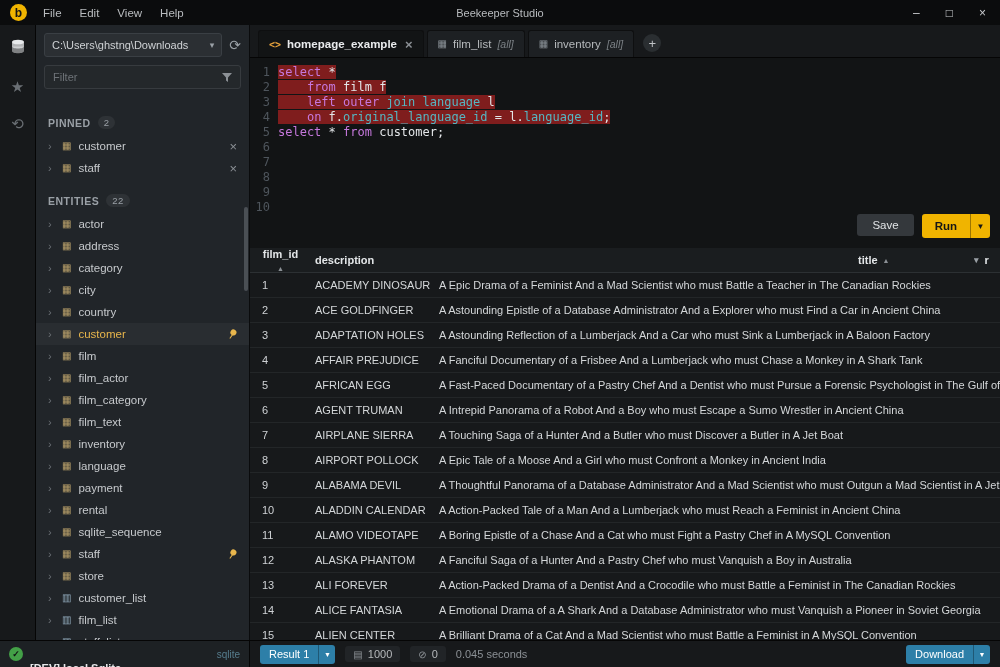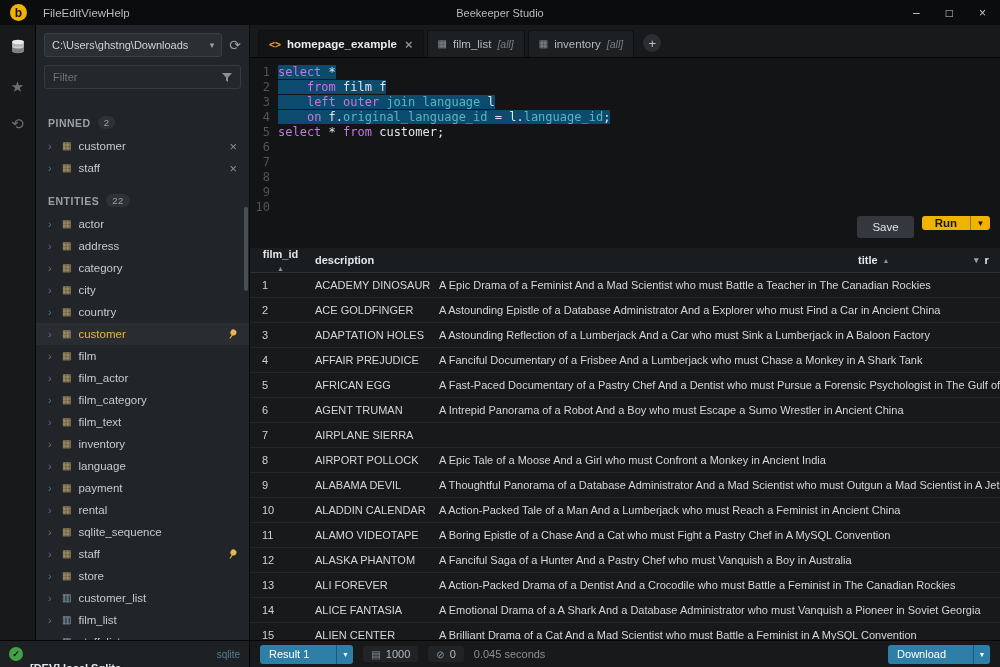--- a/index.html
+++ b/index.html
@@ -3,21 +3,21 @@
 <meta charset="utf-8">
 <style>
   * { box-sizing: border-box; }
   html,body { margin:0; padding:0; width:1000px; height:667px; overflow:hidden;
     background:#121415; color:#d4d7d9; font-family:"Liberation Sans", sans-serif; font-size:12px; }
 
   
   .titlebar { height:25px; background:#0b0c0d; display:flex; align-items:center; padding:0 10px; gap:16px; position:relative; }
   .logo { width:17px; height:17px; border-radius:50%; background:#f0b400; color:#141414; font-weight:bold;
     display:flex; align-items:center; justify-content:center; font-size:12px; flex:0 0 auto; }
-  .menus { display:flex; z-index:2;text-align:right; }
+  .menus { display:flex; gap:18px; z-index:2;text-align:right; }
   .menu-item { color:#b9bcbf; font-size:11.5px; cursor:default; }
   .titlebar-title { position:absolute; left:0; right:0; text-align:center; color:#b9bcbf; font-size:11px; pointer-events:none; }
   .win-controls { margin-left:auto; display:flex; gap:26px; color:#c8cbce; font-size:12px; z-index:2; padding-right:4px; }
   .win-controls span { cursor:default; }
 
   
   .app { display:flex; height:615px; }
 
   .rail { width:36px; background:#17191b; border-right:1px solid #050505; display:flex; flex-direction:column; align-items:center; padding-top:14px; gap:22px; }
   .rail-icon { color:#6a6f74; font-size:15px; line-height:1; }
@@ -67,28 +67,28 @@
   .table-icon-t { color:#8b9298; font-size:10px; line-height:1; }
   .tab-suffix { color:#7b8085; font-style:italic; font-weight:normal; font-size:10.5px; }
   .tab-close { margin-left:2px; }
   .add-tab { width:18px; height:18px; border-radius:50%; background:#2a2e31; color:#c0c3c6; display:flex;
     align-items:center; justify-content:center; margin:0 0 5px 6px; font-size:13px; flex:0 0 auto; }
 
   .editor { height:190px; position:relative; display:flex; padding-top:7px; background:#121415; }
   .gutter { width:28px; text-align:right; color:#4e555c; font-family:"DejaVu Sans Mono",monospace; font-size:12px; line-height:15px; padding-right:8px; }
   .code { flex:1; font-family:"DejaVu Sans Mono",monospace; font-size:12px; line-height:15px; color:#e3e6e8; white-space:pre; overflow:hidden; }
   .code-line { min-height:15px; }
-  .sel { background:#0c4a6e; }
+  .sel { background:#7f1d1d; }
   .tok-kw { color:#c678dd; }
   .tok-cy { color:#56b6c2; }
   .tok-tx { color:#e3e6e8; }
 
   .editor-actions { position:absolute; right:10px; bottom:10px; display:flex; gap:8px; }
   .btn-save { background:#34383c; color:#e0e3e5; border-radius:3px; height:22px; padding:0 15px; font-size:11.5px; display:flex; align-items:center; }
-  .btn-run { display:flex; height:14px; border-radius:3px; overflow:hidden; background:#f0b400; color:#161616; font-weight:bold; font-size:11.5px; }
+  .btn-run { display:flex; height:24px; border-radius:3px; overflow:hidden; background:#f0b400; color:#161616; font-weight:bold; font-size:11.5px; }
   .run-main { padding:0 13px; display:flex; align-items:center; }
   .run-caret { width:20px; display:flex; align-items:center; justify-content:center; border-left:1px solid rgba(0,0,0,.35); font-size:8px; }
 
   .table-header { height:25px; display:flex; align-items:center; background:#1a1d1f; border-bottom:1px solid #2c3033;
     font-size:11px; font-weight:bold; color:#e3e6e8; }
   .th { padding:0 8px; display:flex; align-items:center; gap:5px; height:100%; }
   .th.c0 { width:57px; padding-left:12px;flex-direction:column; }
   .th.c1 { width:124px; }
   .th.c2 { flex:1; }
   .sort-arrow { color:#8b9095; font-size:7px; }
@@ -105,21 +105,21 @@
   
   .statusbar { height:27px; display:flex; background:#17191b; border-top:1px solid #050505; }
   .conn-segment { width:250px; flex:0 0 auto; background:#1d2124; border-right:1px solid #050505;
     display:flex; align-items:center; padding:0 9px; gap:7px; }
   .check-circle { width:14px; height:14px; border-radius:50%; background:#43a047; color:#0f1112;
     display:flex; align-items:center; justify-content:center; font-size:9px; font-weight:bold; flex:0 0 auto; }
   .conn-name { font-weight:bold; font-size:11px; color:#e6e8ea; flex:1; white-space:nowrap; overflow:hidden;margin-top:28px; }
   .dialect { color:#567d8e; font-size:10px; }
 
   .result-segment { flex:1; display:flex; align-items:center; padding:0 10px; gap:10px; min-width:0; }
-  .btn-blue { display:flex; height:19px; background:#2d7fa8; border-radius:3px; color:#fff; font-size:11px; overflow:hidden;gap:18px; }
+  .btn-blue { display:flex; height:19px; background:#2d7fa8; border-radius:3px; color:#fff; font-size:11px; overflow:hidden; }
   .btn-blue .label { padding:0 9px; display:flex; align-items:center; height:100%; }
   .btn-blue .caret { width:17px; height:100%; border-left:1px solid rgba(0,0,0,.3); display:flex; align-items:center; justify-content:center; font-size:7px; }
   .stat { display:flex; align-items:center; gap:5px; color:#b6b9bc; font-size:11px; background:#212427; border-radius:3px; padding:2px 8px; }
   .stat .s-icon { color:#8b9095; font-size:10px; }
   .elapsed { color:#8b9095; font-size:11px; }
   .dl-wrap { margin-left:auto; }
 </style>
 </head>
 <body>
 
@@ -397,20 +397,21 @@
           <div class="td c2">A Fast-Paced Documentary of a Pastry Chef And a Dentist who must Pursue a Forensic Psychologist in The Gulf of Mexico</div>
         </div>
         <div class="tr">
           <div class="td c0">6</div>
           <div class="td c1">AGENT TRUMAN</div>
           <div class="td c2">A Intrepid Panorama of a Robot And a Boy who must Escape a Sumo Wrestler in Ancient China</div>
         </div>
         <div class="tr">
           <div class="td c0">7</div>
           <div class="td c1">AIRPLANE SIERRA</div>
+          <div class="td c2">A Touching Saga of a Hunter And a Butler who must Discover a Butler in A Jet Boat</div>
         </div>
         <div class="tr">
           <div class="td c0">8</div>
           <div class="td c1">AIRPORT POLLOCK</div>
           <div class="td c2">A Epic Tale of a Moose And a Girl who must Confront a Monkey in Ancient India</div>
         </div>
         <div class="tr">
           <div class="td c0">9</div>
           <div class="td c1">ALABAMA DEVIL</div>
           <div class="td c2">A Thoughtful Panorama of a Database Administrator And a Mad Scientist who must Outgun a Mad Scientist in A Jet Boat</div>

